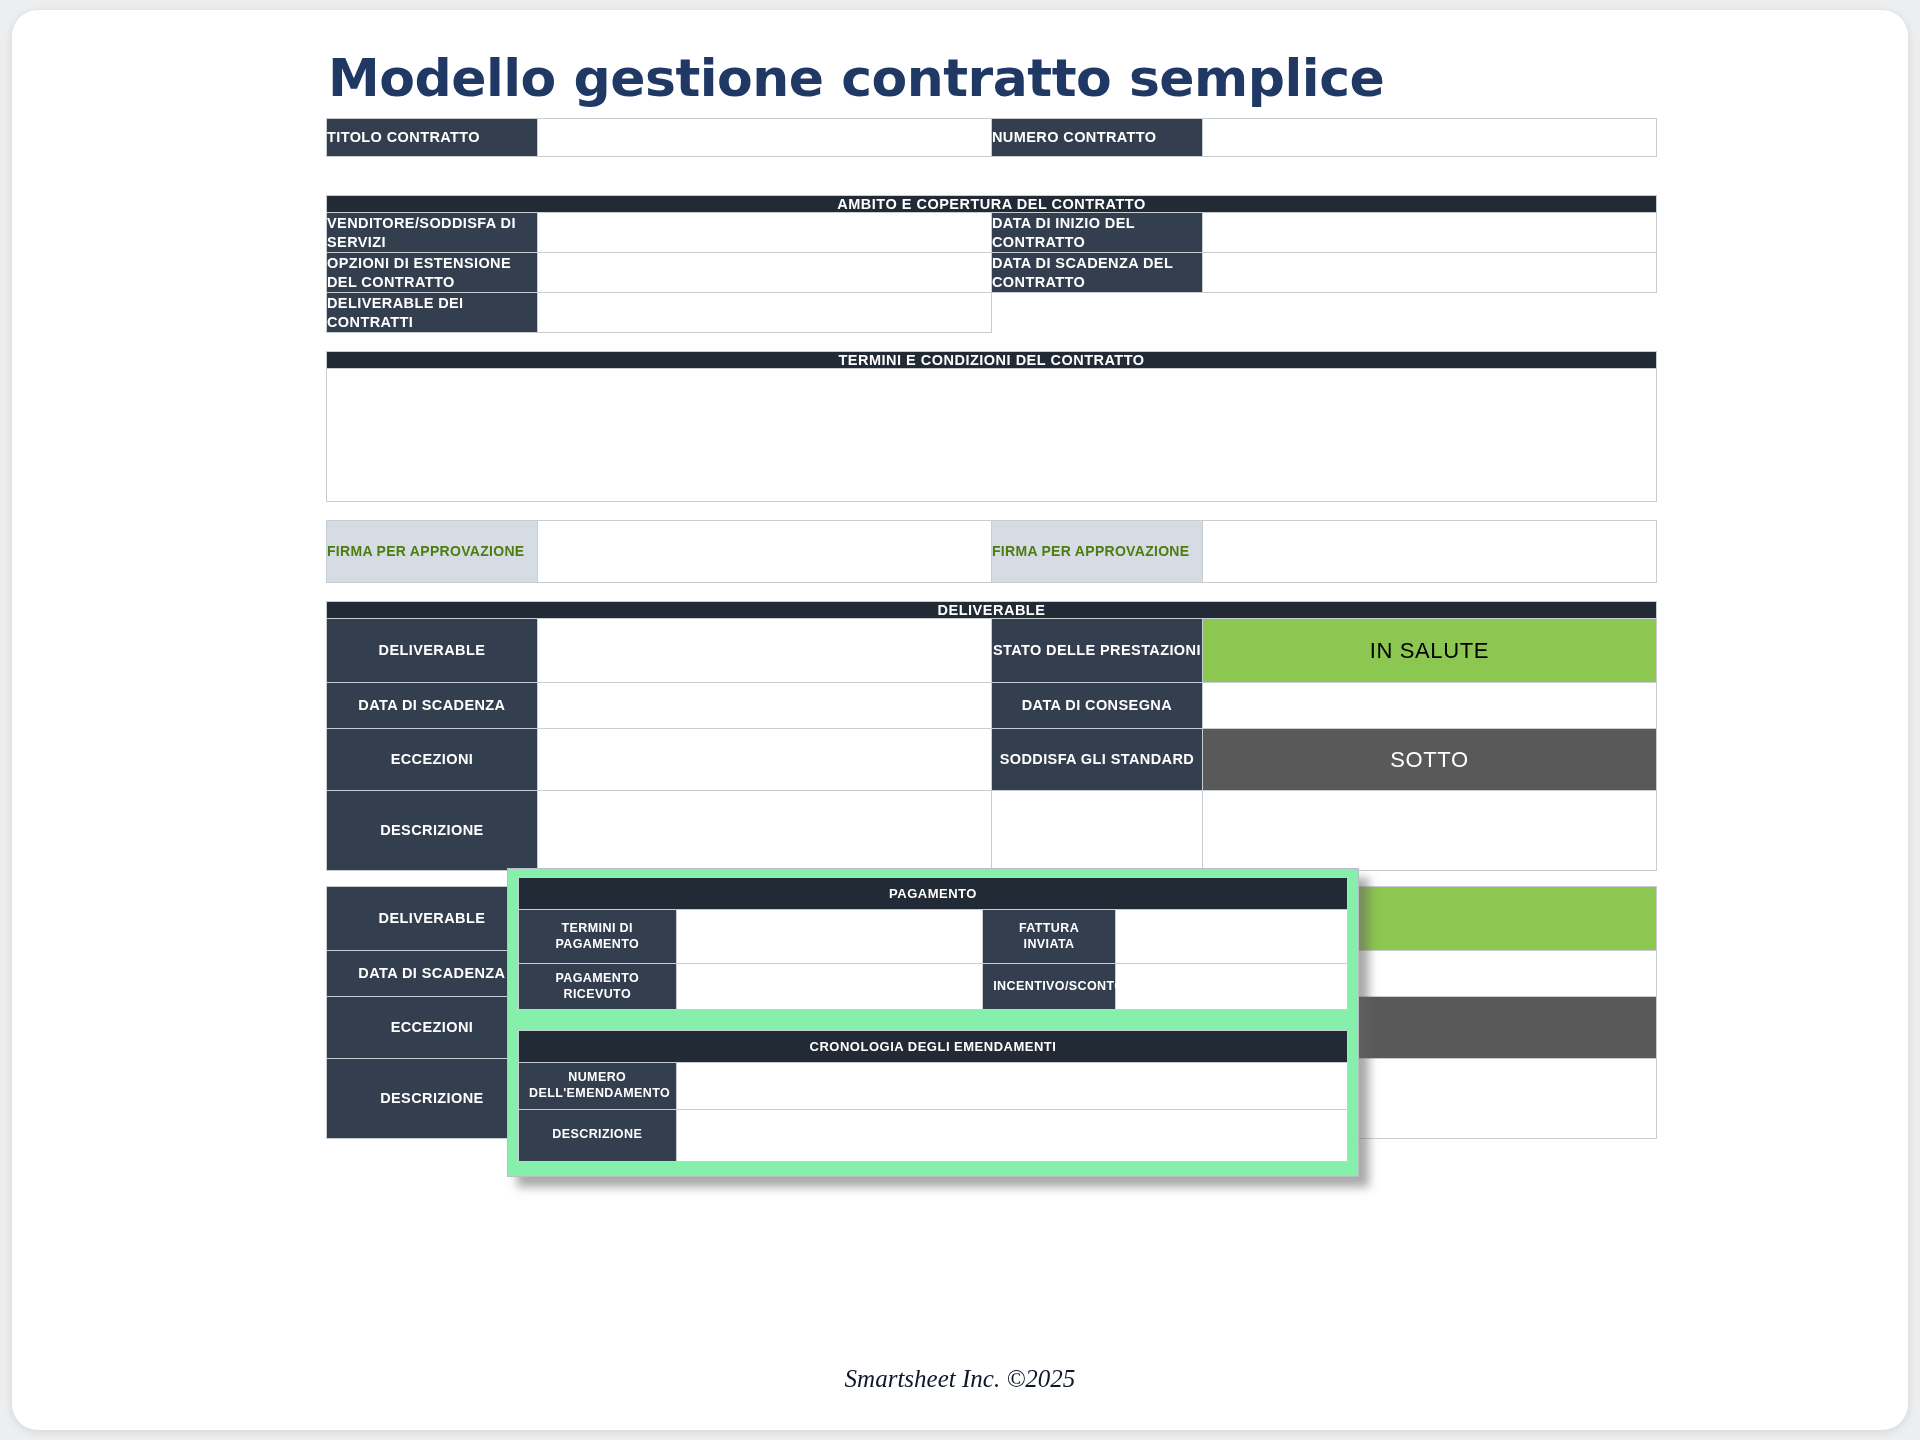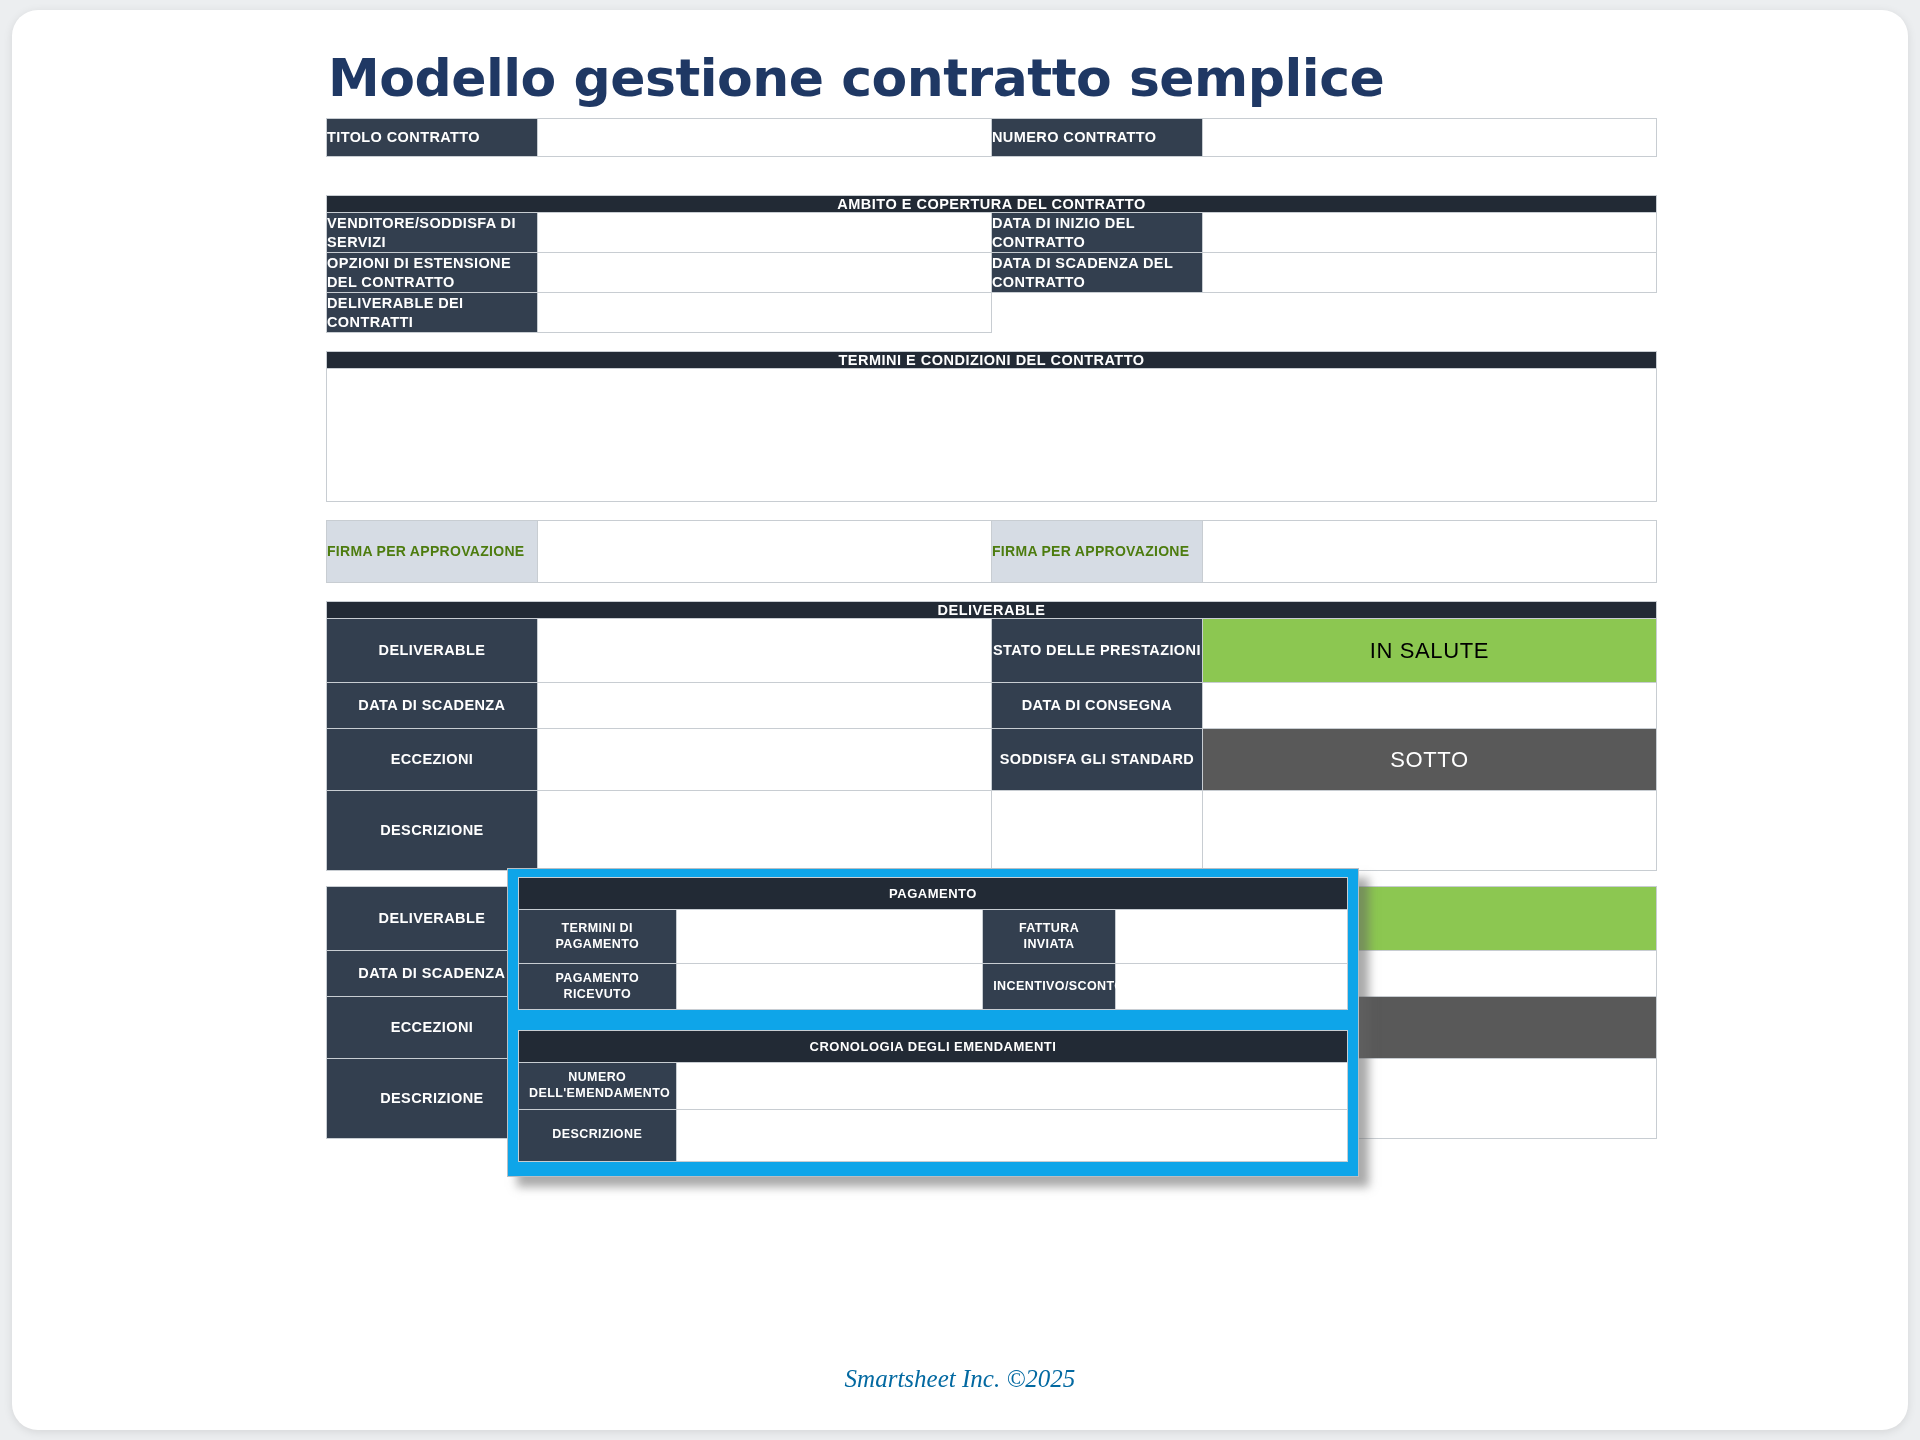--- a/index.html
+++ b/index.html
@@ -90,29 +90,29 @@
   .spacer { height:38px; }
   .spacer-sm { height:18px; }
 
   .footer {
     position:absolute;
     left:0; right:0; top:1355px;
     text-align:center;
     font-family:"Liberation Serif", serif;
     font-style:italic;
     font-size:25px;
-    color:#0369a1;
+    color:#0f172a;
   }
 
   
   .overlay {
     position:absolute;
     left:495px; top:858px;
     width:852px;
-    background:#0ea5e9;
+    background:#86efac;
     box-shadow:10px 10px 9px rgba(100,100,100,0.55);
     border:1px solid #b9bec4;
     padding:8px 10px 14px 10px;
   }
   .overlay .sect { font-size:13px; padding:8px 0; }
   .overlay .lbl { font-size:12.5px; padding:7px 10px; }
 </style>
 </head>
 <body>
 

